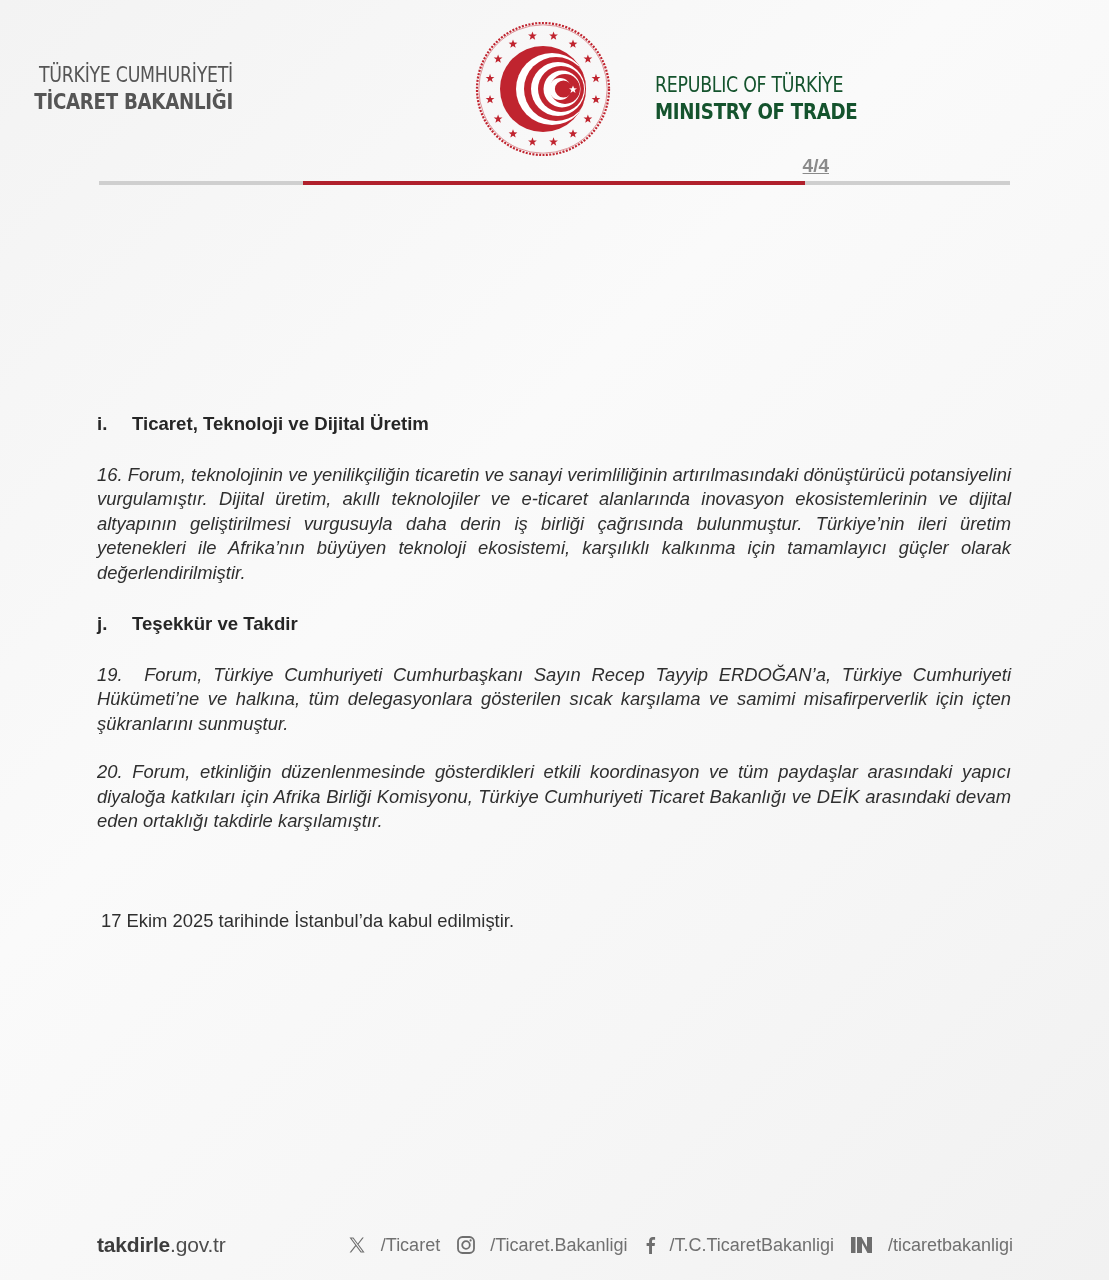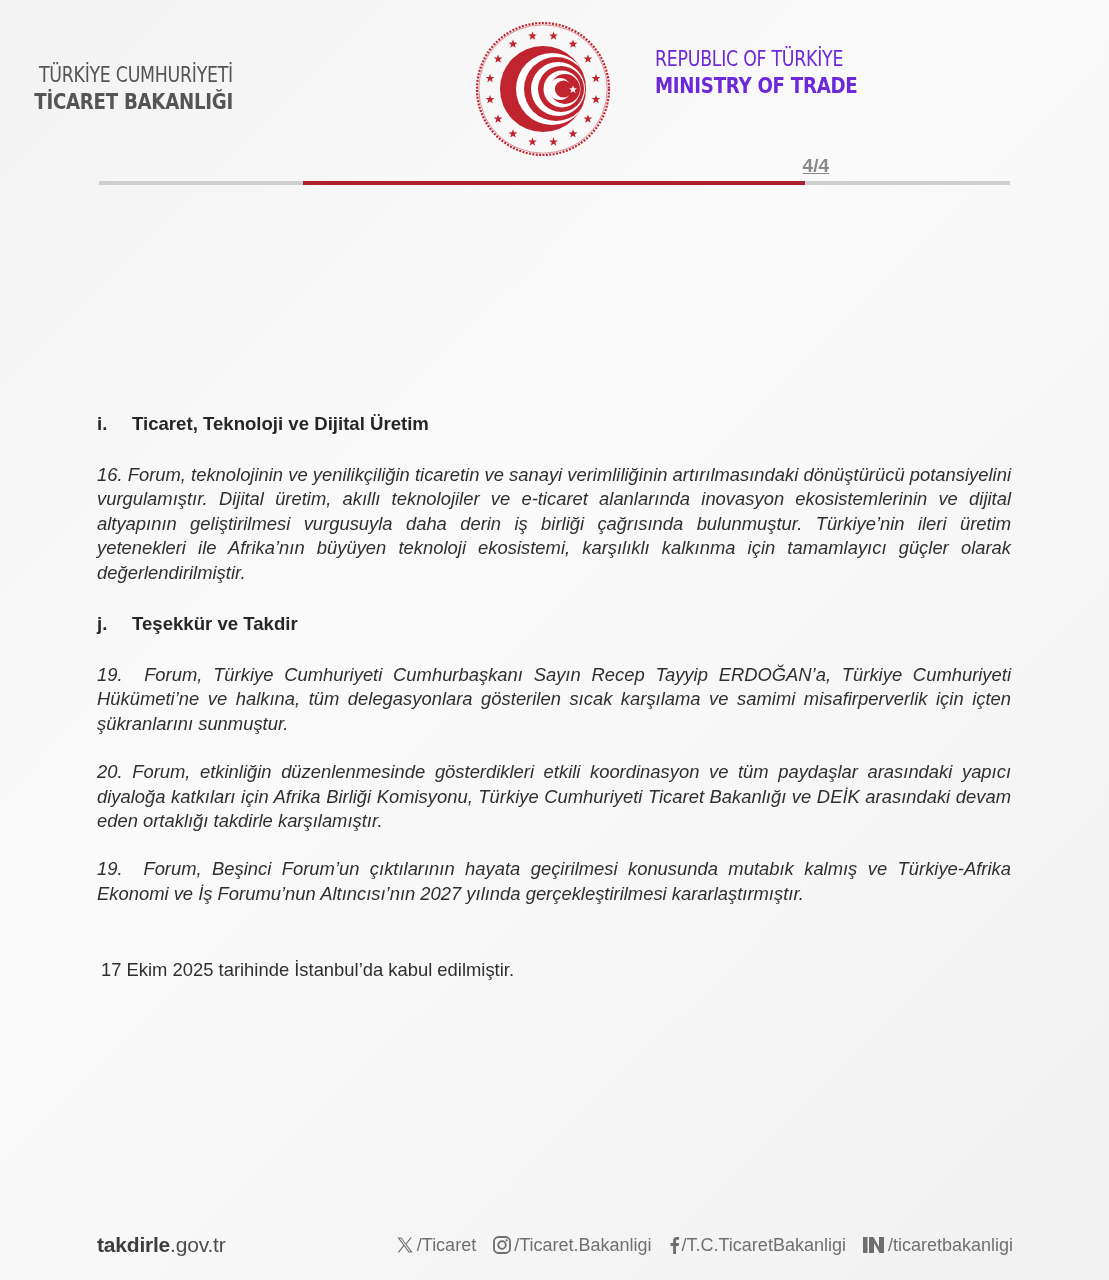--- a/index.html
+++ b/index.html
@@ -29,22 +29,22 @@
       right: 680px;
       top: 62px;
       text-align: left;
       color: #555;
       font-family: "DejaVu Sans Condensed", "DejaVu Sans", sans-serif;
       letter-spacing: -0.3px;
     }
     .hdr-right {
       position: absolute;
       left: 655px;
-      top: 46px;
-      color: #6d28d9;
+      top: 72px;
+      color: #14532d;
       font-family: "DejaVu Sans Condensed", "DejaVu Sans", sans-serif;
       letter-spacing: -0.3px;
     }
     .hdr-line1 {
       font-size: 21px;
       font-weight: normal;
       line-height: 26px;
       white-space: nowrap;
       transform: scaleX(0.92);
       transform-origin: left center;
@@ -158,21 +158,21 @@
     .socials {
       display: flex;
       align-items: center;
       gap: 16px;
       font-size: 18px;
       color: #707070;
     }
     .social {
       display: flex;
       align-items: center;
-      gap: 2px;
+      gap: 14px;
     }
     .social svg {
       display: block;
     }
   </style>
 </head>
 <body>
 
 <div class="header">
   <div class="hdr-left">
@@ -250,21 +250,20 @@
 
   <h2 class="section-heading">
     <span class="section-letter">j.</span>
     <span>Teşekkür ve Takdir</span>
   </h2>
   <div class="gap-h-p"></div>
   <p class="para"><span class="num">19.</span>&nbsp; <span>Forum, Türkiye Cumhuriyeti Cumhurbaşkanı Sayın Recep Tayyip ERDOĞAN’a, Türkiye Cumhuriyeti Hükümeti’ne ve halkına, tüm delegasyonlara gösterilen sıcak karşılama ve samimi misafirperverlik için içten şükranlarını sunmuştur.</span></p>
   <div class="gap-p-p"></div>
   <p class="para"><span class="num">20.</span> <span>Forum, etkinliğin düzenlenmesinde gösterdikleri etkili koordinasyon ve tüm paydaşlar arasındaki yapıcı diyaloğa katkıları için Afrika Birliği Komisyonu, Türkiye Cumhuriyeti Ticaret Bakanlığı ve DEİK arasındaki devam eden ortaklığı takdirle karşılamıştır.</span></p>
   <div class="gap-p-p"></div>
-  <p class="para"><span class="num">19.</span>&nbsp; <span>Forum, Beşinci Forum’un çıktılarının hayata geçirilmesi konusunda mutabık kalmış ve Türkiye-Afrika Ekonomi ve İş Forumu’nun Altıncısı’nın 2027 yılında gerçekleştirilmesi kararlaştırmıştır.</span></p>
 
   <div class="gap-p-sig"></div>
   <p class="signature">17 Ekim 2025 tarihinde İstanbul’da kabul edilmiştir.</p>
 </div>
 
 <div class="footer">
   <a class="site"><b>takdirle</b><span>.gov.tr</span></a>
 
   <div class="socials">
     <a class="social">

